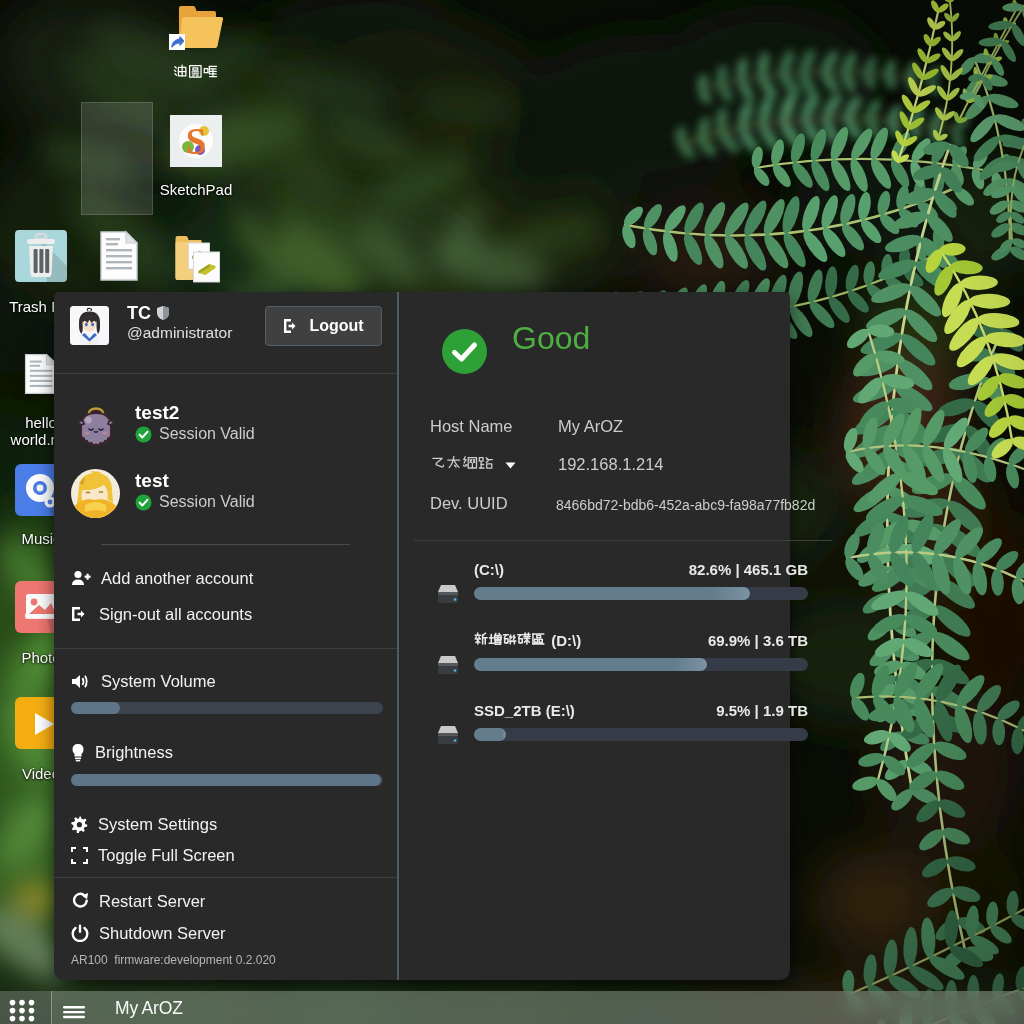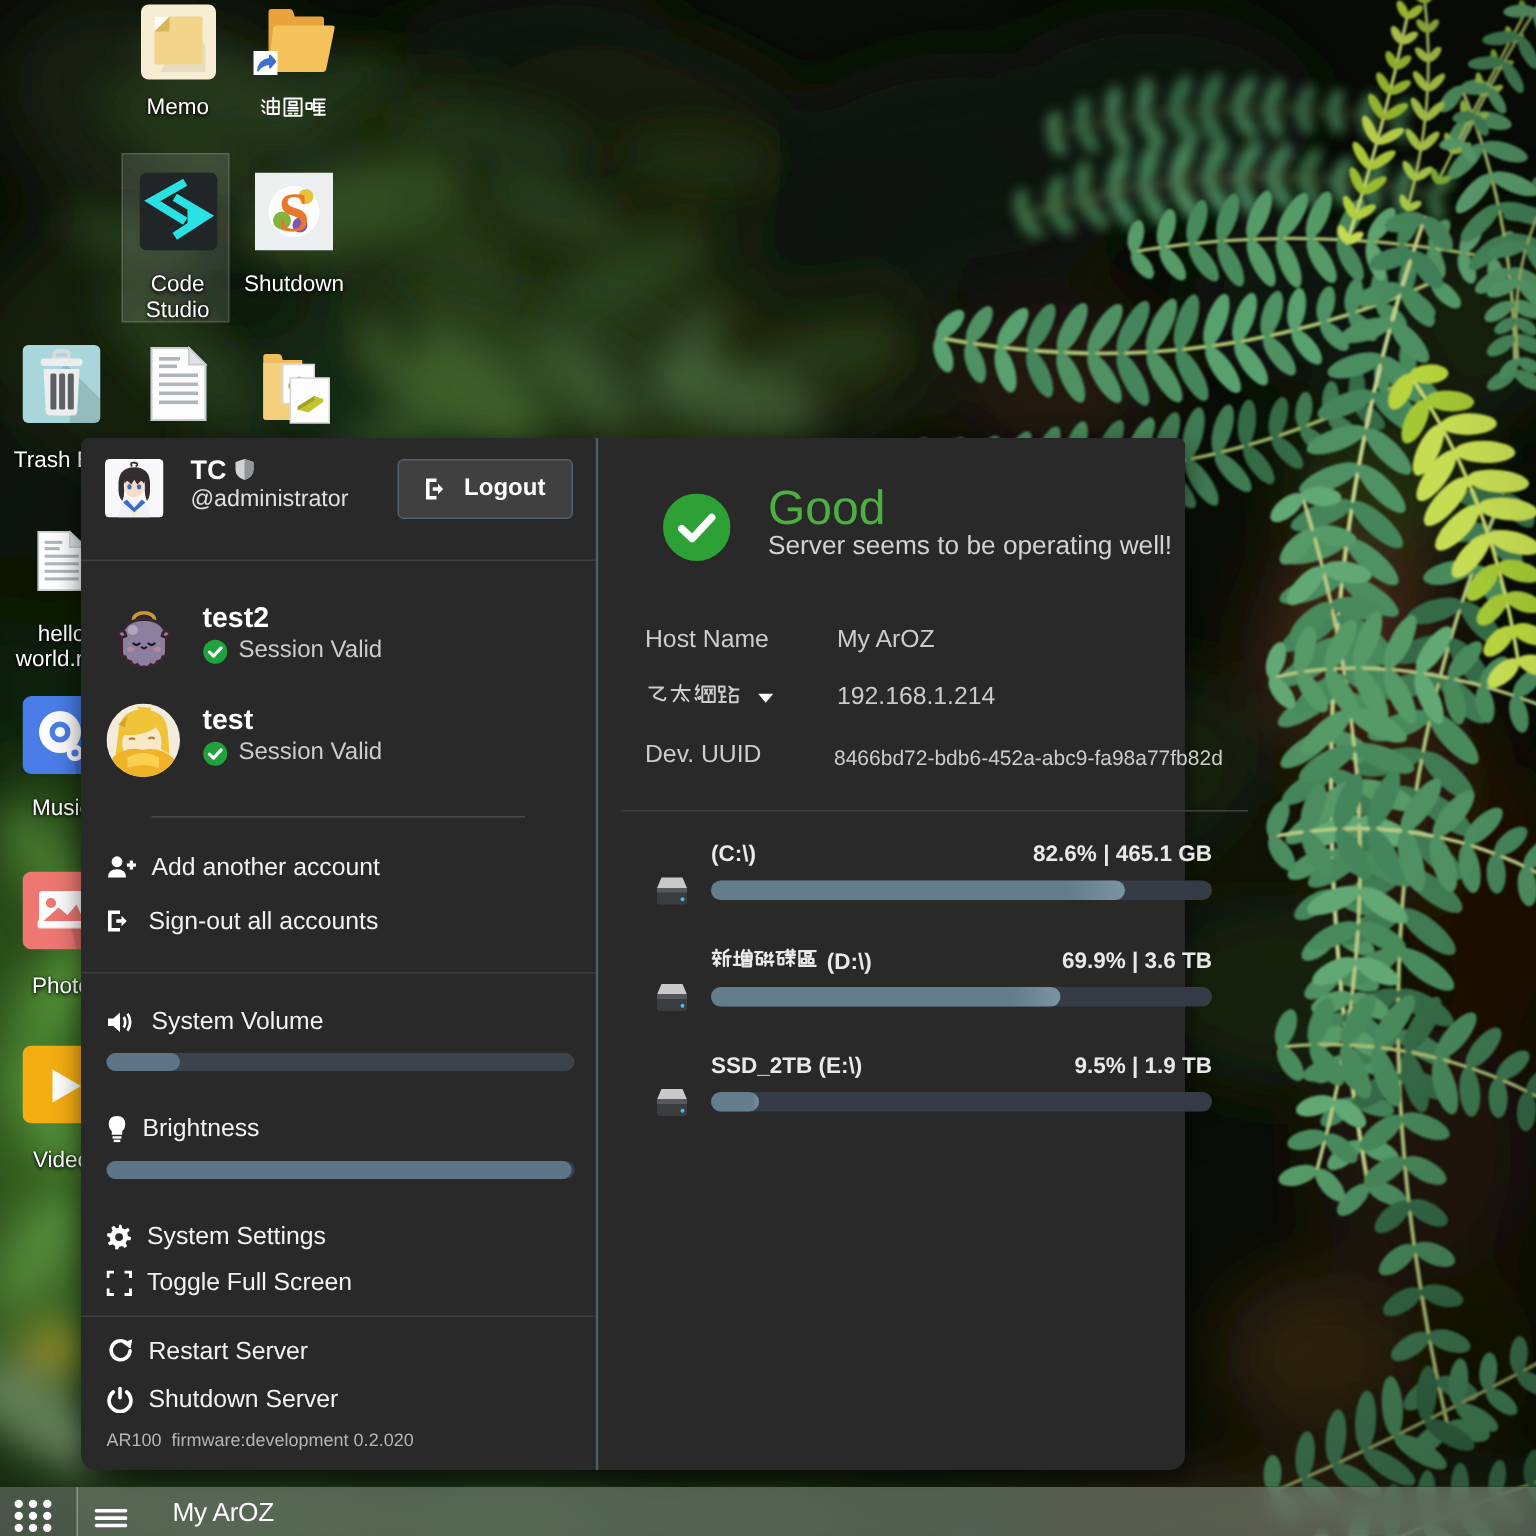--- a/index.html
+++ b/index.html
@@ -1669,30 +1669,20 @@
             <ellipse cx="8.4" cy="0" rx="8.4" ry="4.3" fill="#4f9163" opacity="1.00"></ellipse>
           </g>
           <g transform="translate(1012.0,240.0) rotate(135.3)">
             <ellipse cx="8.4" cy="0" rx="8.4" ry="4.3" fill="#4f9163" opacity="1.00"></ellipse>
           </g>
         </g>
         <rect width="1024" height="1024" fill="url(#vig)"></rect>
       </svg></div>
 
 
-<div class="cell" style="left:79.5px;top:2px;">
-  <svg width="52" height="52" viewBox="0 0 52 52">
-    <rect x="1" y="1" width="50" height="50" rx="5" fill="#f7edd3"></rect>
-    <path d="M14 46 L44 46 L44 28 L30 12 Z" fill="rgba(0,0,0,0.07)"></path>
-    <path d="M10 9 L42 9 L42 41 L10 41 Z" fill="#f2d58a"></path>
-    <path d="M10 9 L20 9 L10 19 Z" fill="#fdfdfd"></path>
-    <path d="M20 9 L10 19 L20 19 Z" fill="#d9b559"></path>
-  </svg>
-  <div class="lbl" style="margin-top:10px;">Memo</div>
-</div>
 
 <div class="cell" style="left:157px;top:2px;">
   <svg width="60" height="52" viewBox="0 0 60 52">
     <path d="M13 6 Q13 4 15 4 L27 4 Q29 4 29.5 6 L30.5 9 L48 9 Q50 9 50 11 L50 14 L13 14 Z" fill="#e8a33d"></path>
     <path d="M13 14 L50 14 L50 44 Q50 46 48 46 L15 46 Q13 46 13 44 Z" fill="#e8a33d"></path>
     <path d="M16 17 Q16.5 15 18.5 15 L55 15 Q57.5 15 57 17 L51.5 44 Q51 46 49 46 L15 46 Q12.8 46 13.2 44 Z" fill="#f5c35c"></path>
     <rect x="3" y="32" width="16" height="16" fill="#fdfdfd"></rect>
     <path d="M6 45 Q6.5 38.5 14 37 L14 35 L17.5 39 L14 43 L14 40.5 Q8.5 41 6 45 Z" fill="#3f6fd0" stroke="#3f6fd0" stroke-width="1.3" stroke-linejoin="round"></path>
   </svg>
   <div class="lbl" style="margin-top:10px;">
@@ -1722,42 +1712,31 @@
             <line x1="8.0" y1="8.2" x2="14.6" y2="8.2"></line>
             <line x1="8.0" y1="10.8" x2="14.6" y2="10.8"></line>
             <line x1="7.2" y1="13.8" x2="15.0" y2="13.8"></line>
           </g>
         </svg>
       </div>
 </div>
 
 
 <div class="sel"></div>
-<div class="cell" style="left:79.5px;top:115px;">
-  <svg width="52" height="52" viewBox="0 0 52 52">
-    <rect x="0" y="0" width="52" height="52" rx="5" fill="#202527"></rect>
-    <g fill="none" stroke="#2ae2e2" stroke-width="5.5">
-      <path d="M30.5 6.5 L8.5 19 L30.5 32.5"></path>
-      <path d="M23.5 16.5 L44.5 29 L23.5 42.5"></path>
-    </g>
-    <path d="M32 24.5 L40 29 L32 34.5 Z" fill="#2ae2e2"></path>
-  </svg>
-  <div class="lbl" style="margin-top:15px;">Code<br>Studio</div>
-</div>
 
 <div class="cell" style="left:157px;top:115px;">
   <svg width="52" height="52" viewBox="0 0 52 52">
     <rect x="0" y="0" width="52" height="52" fill="#eceff0"></rect>
     <circle cx="26" cy="26" r="17" fill="#fdfdfd"></circle>
     <circle cx="18" cy="32" r="6" fill="#7fb53c"></circle>
     <circle cx="30" cy="35" r="5" fill="#7a56b5"></circle>
     <circle cx="34" cy="16" r="5" fill="#e8c23a"></circle>
     <text x="26" y="39" font-size="37" font-weight="bold" text-anchor="middle" fill="#e8762c" font-family="Liberation Serif">S</text>
   </svg>
-  <div class="lbl" style="margin-top:15px;">Shutdown</div>
+  <div class="lbl" style="margin-top:15px;">SketchPad</div>
 </div>
 
 <div class="cell" style="left:2px;top:230px;">
   <svg width="52" height="52" viewBox="0 0 52 52">
     <rect x="0" y="0" width="52" height="52" rx="4" fill="#a9d6da"></rect>
     <path d="M26 10 L52 36 L52 48 Q52 52 48 52 L32 52 Z" fill="rgba(0,0,0,0.12)"></path>
     <g>
       <path d="M21 7 Q21 4 24 4 L28 4 Q31 4 31 7 L31 9 L21 9 Z" fill="none" stroke="#d8dbdb" stroke-width="2.6"></path>
       <rect x="12" y="9" width="28" height="5" rx="2.5" fill="#eceeee"></rect>
       <path d="M14 16 L38 16 L36.5 44 Q36.3 47 33.5 47 L18.5 47 Q15.7 47 15.5 44 Z" fill="#eceeee"></path>
@@ -1997,21 +1976,20 @@
     Shutdown Server</div>
   <div style="position:absolute;left:17px;top:661px;font-size:12px;color:#b5b5b5;">AR100&nbsp; firmware:development 0.2.020</div>
  </div>
 
  <div id="rsec">
   <svg width="45" height="45" viewBox="0 0 45 45" style="position:absolute;left:43px;top:37px;">
     <circle cx="22.5" cy="22.5" r="22.5" fill="#2da135"></circle>
     <path d="M12.5 23.5 L19.5 30 L32.5 16" stroke="#fff" stroke-width="5" fill="none" stroke-linecap="round" stroke-linejoin="round"></path>
   </svg>
   <div style="position:absolute;left:113px;top:28px;font-size:32px;color:#4caf40;">Good</div>
-  <div style="position:absolute;left:113px;top:61px;font-size:17.5px;color:#d2d2d2;">Server seems to be operating well!</div>
 
   <div class="ilabel" style="left:31px;top:125px;">Host Name</div>
   <div class="ivalue" style="left:159px;top:125px;">My ArOZ</div>
   <div class="ilabel" style="left:31px;top:163px;"><svg width="66" height="17.5" viewBox="0 0 66 17.5" style="vertical-align:-2px;">
             <g transform="translate(0.0,0) scale(0.9688)" stroke="#cccccc" stroke-width="1.34" fill="none" stroke-linecap="round" stroke-linejoin="round">
               <path d="M3 3.5 L12.5 3.5 L6.5 8.5 Q5.8 9.5 6.8 10.3 L12 12.2 Q13.8 12.6 14 10.6"></path>
             </g>
             <g transform="translate(16.0,0) scale(0.9688)" stroke="#cccccc" stroke-width="1.34" fill="none" stroke-linecap="round" stroke-linejoin="round">
               <line x1="1.8" y1="5.2" x2="14.2" y2="5.2"></line>
               <path d="M8 1.5 Q7.6 8 3.2 13"></path>

